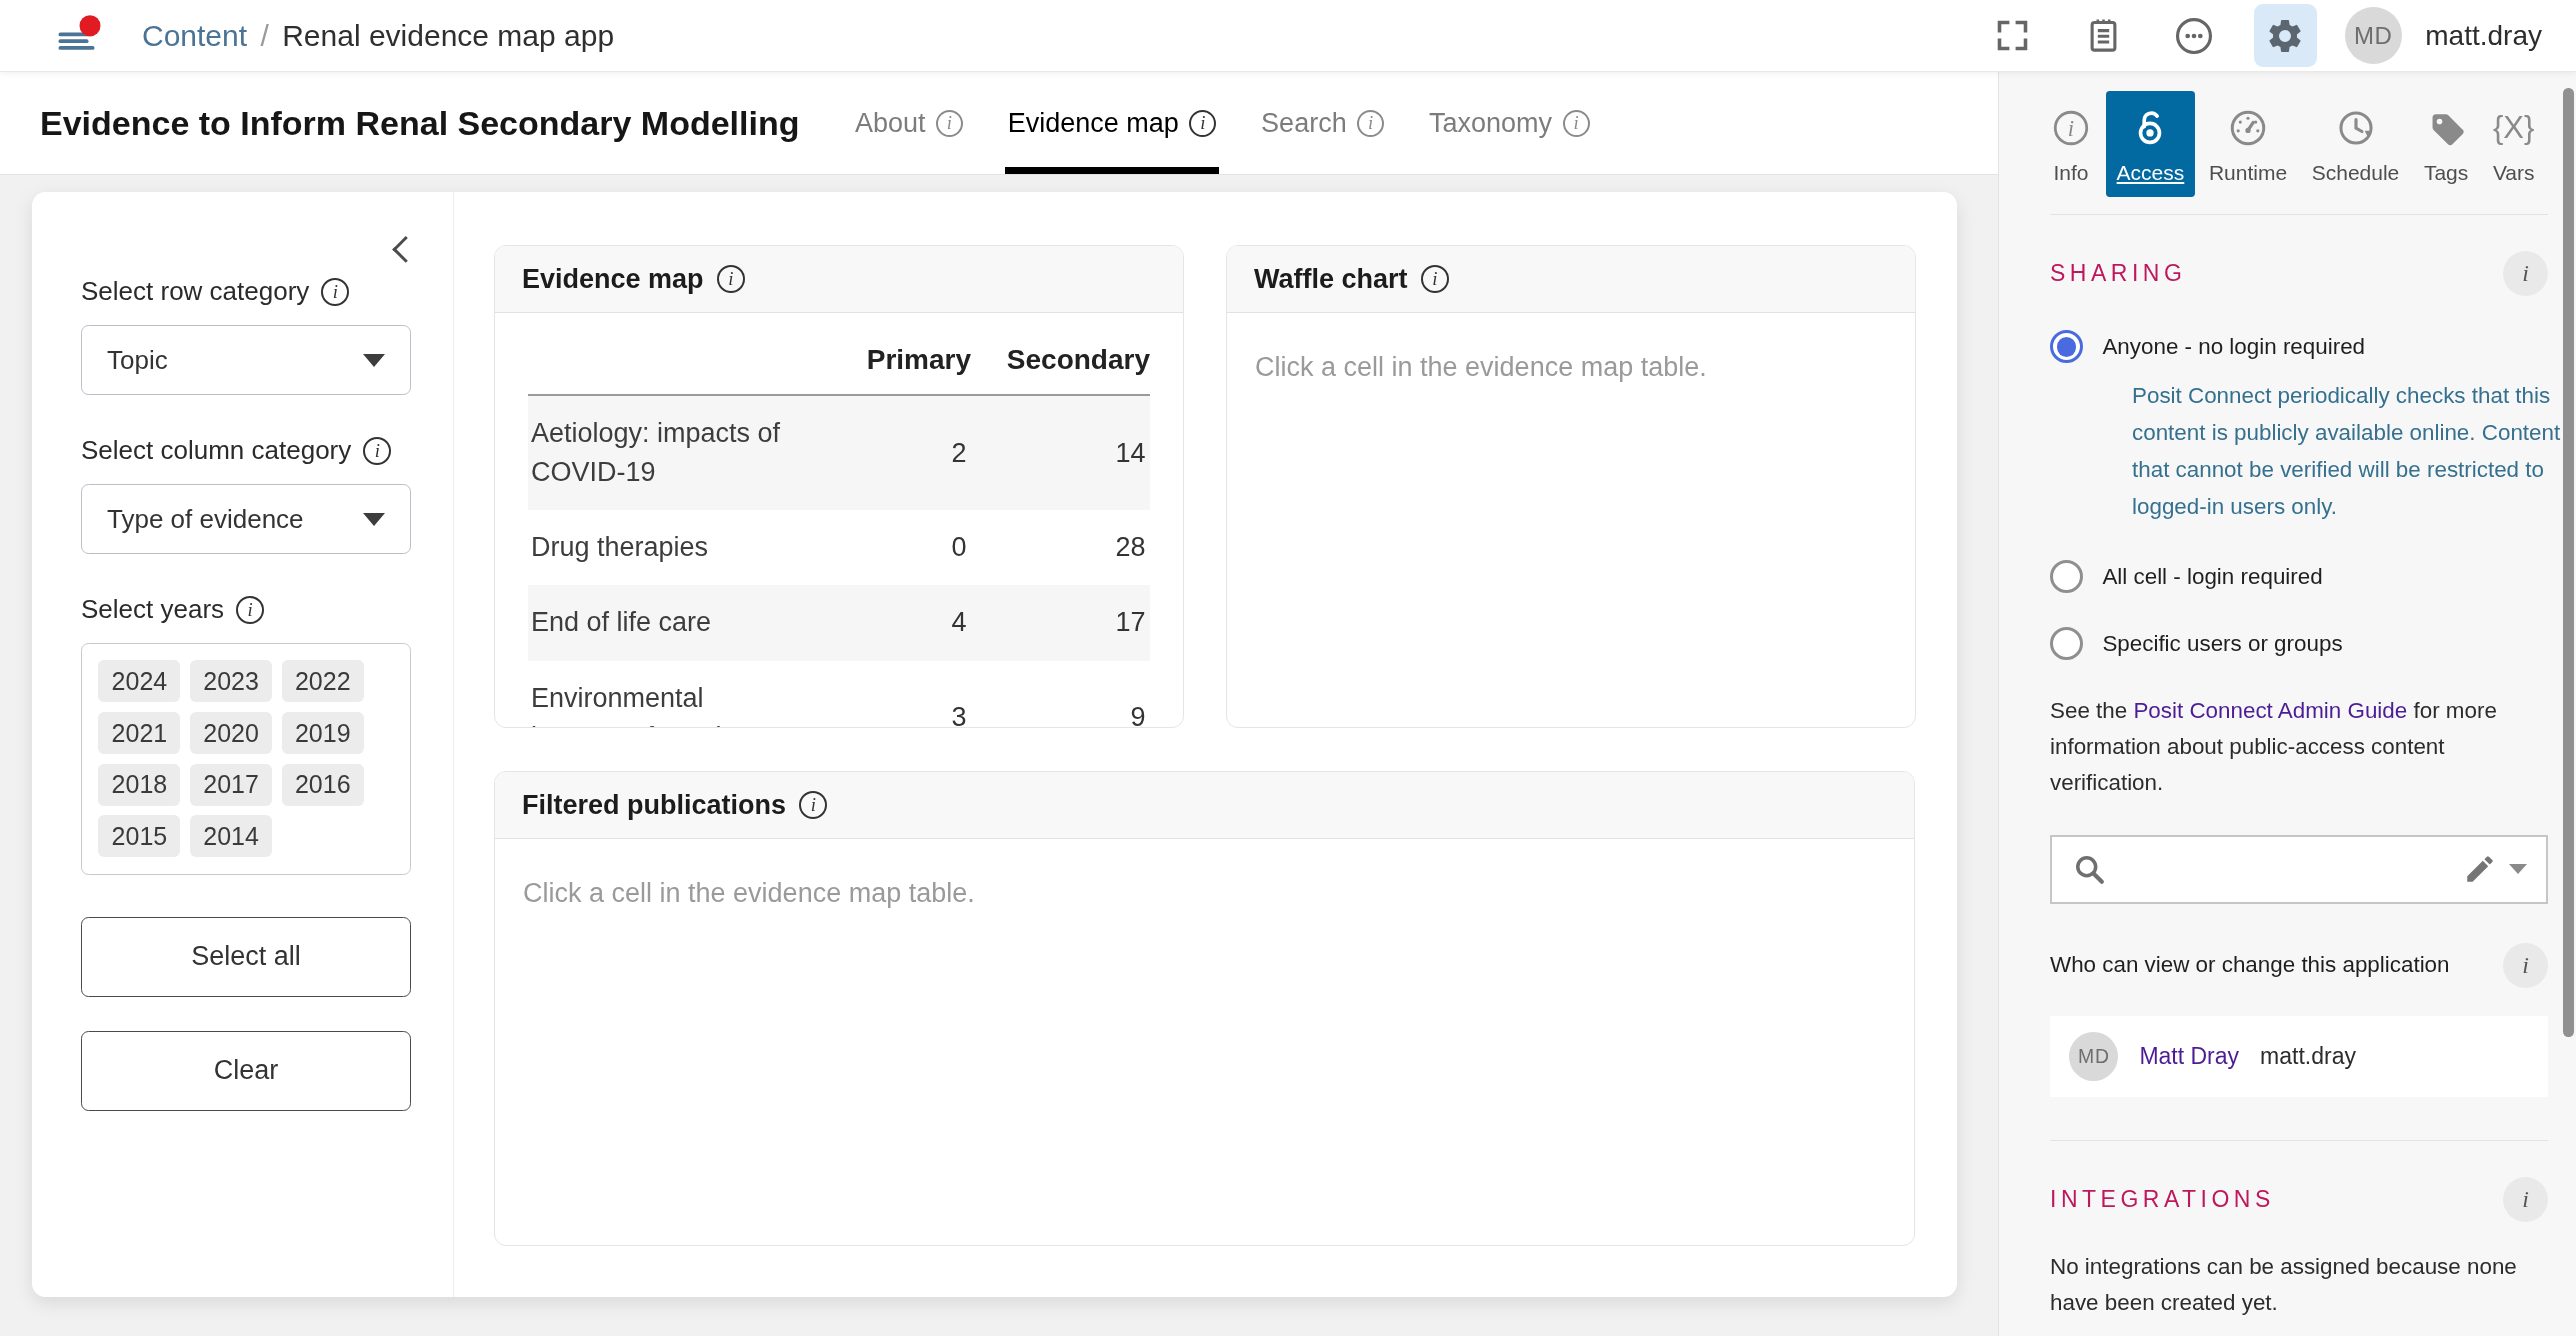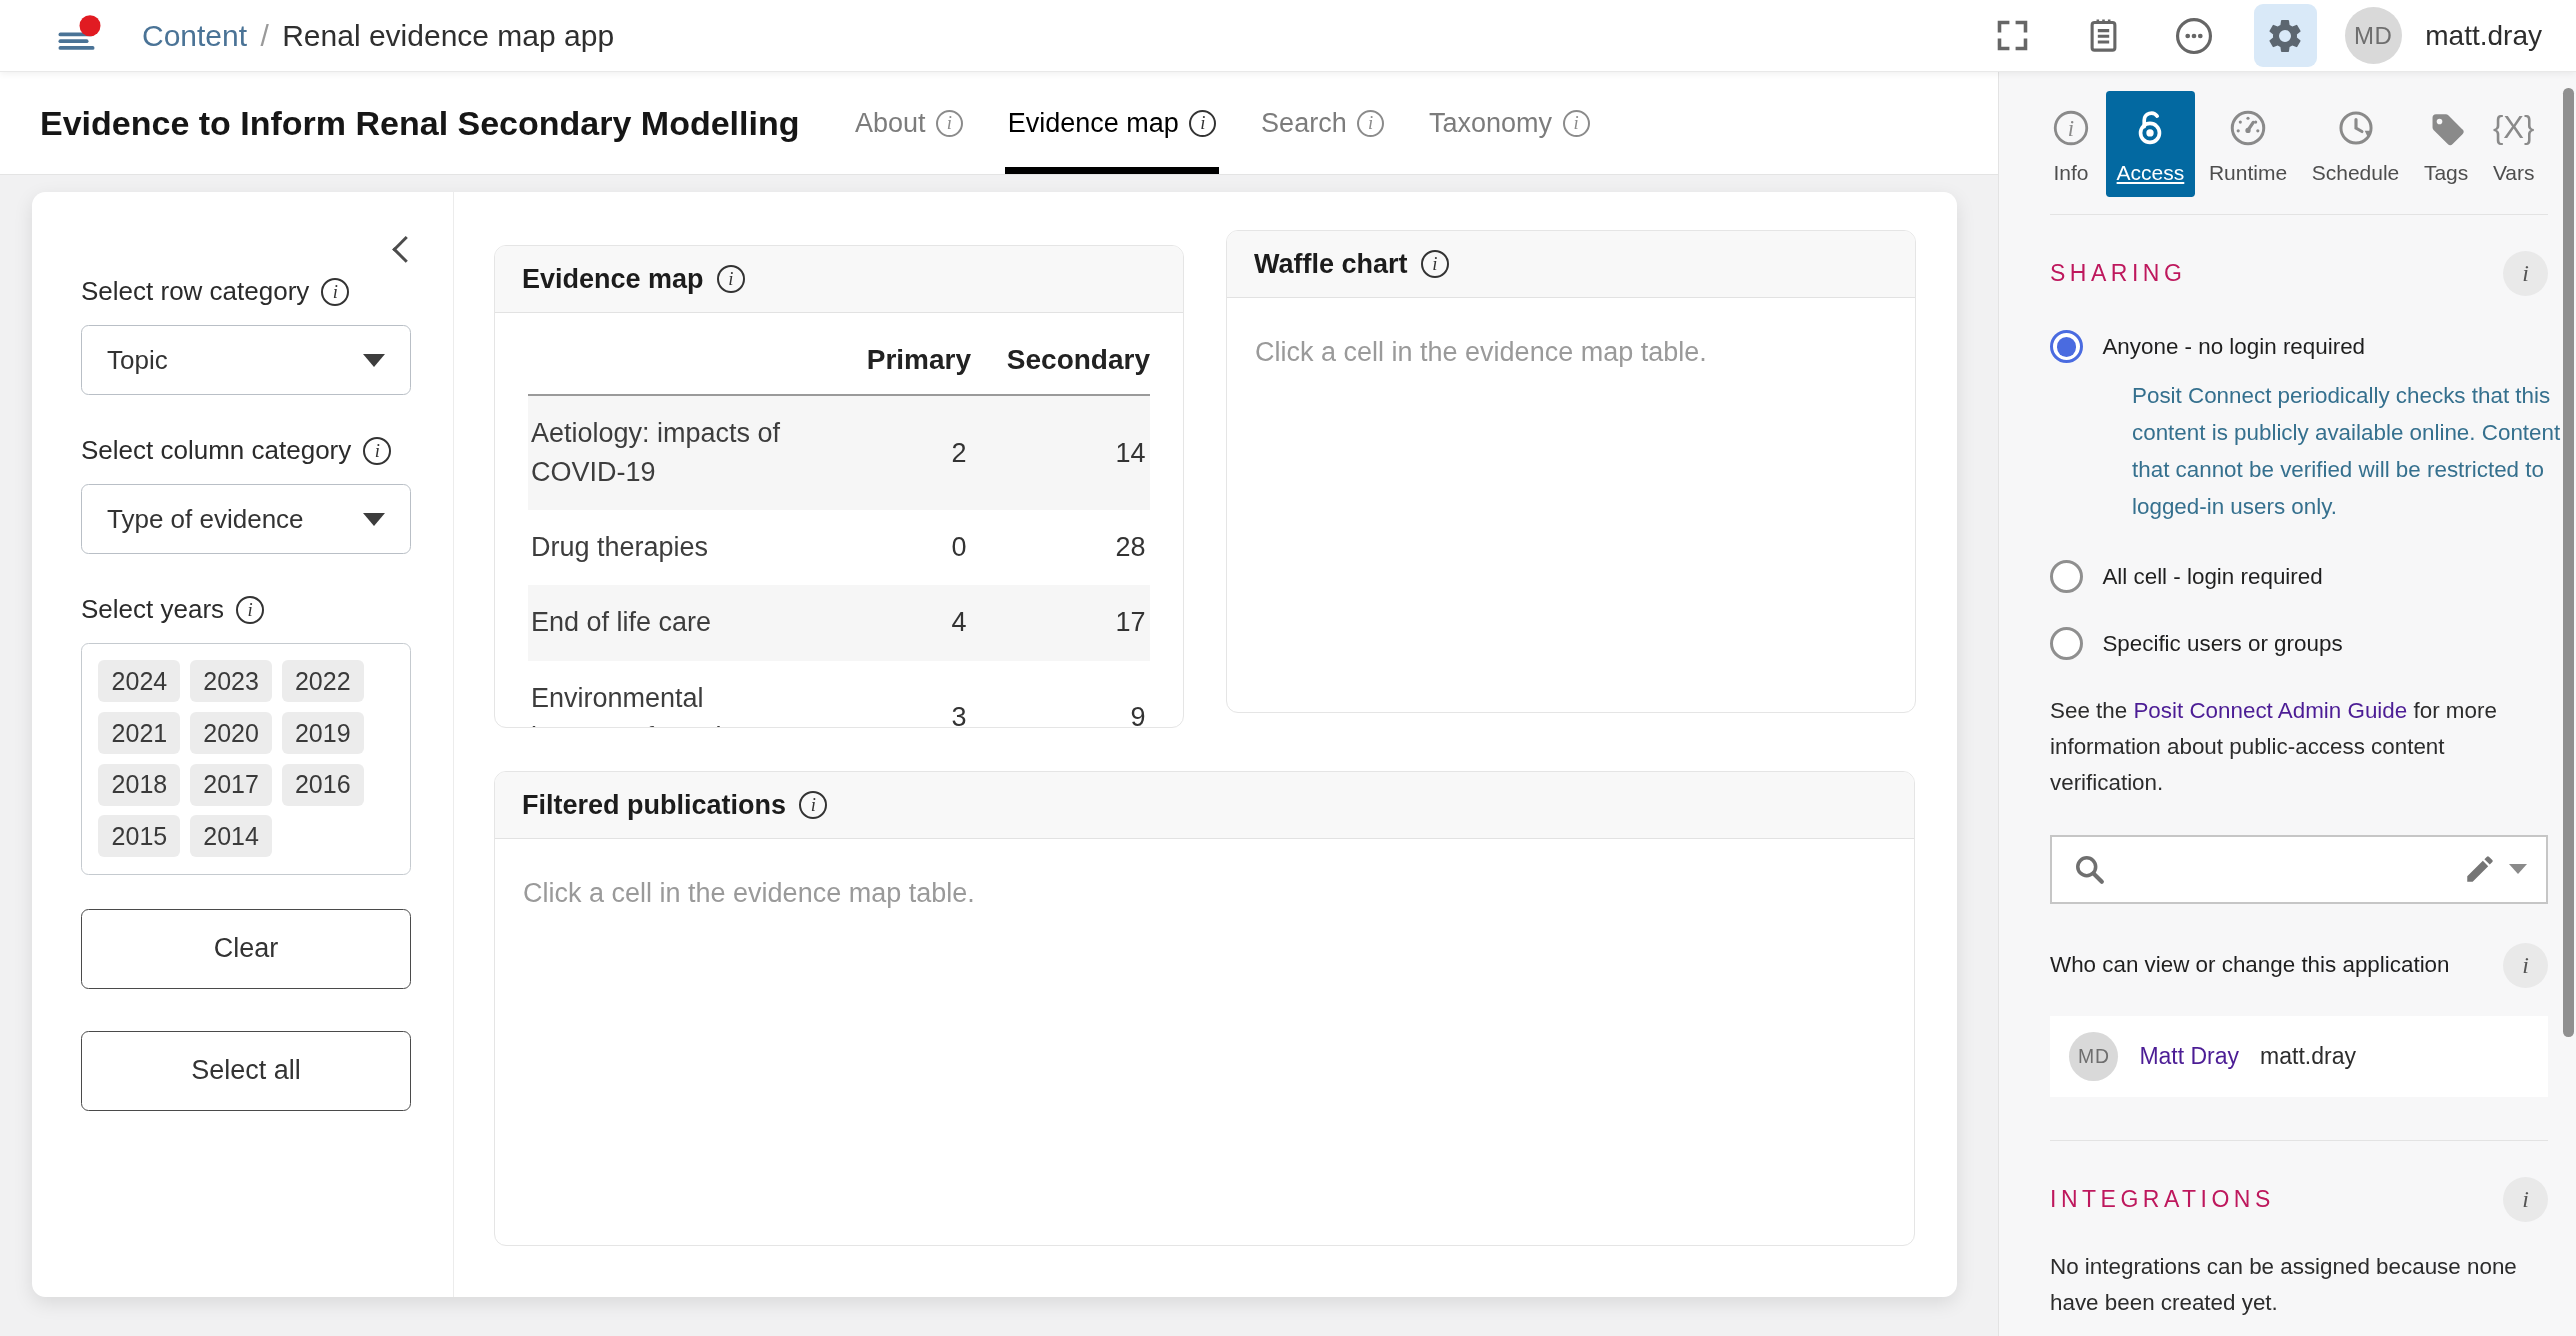--- a/index.html
+++ b/index.html
@@ -66,21 +66,21 @@
   }
   .btn-selectall{margin-top:42px;}
   .btn-clear{margin-top:34px;}
   
   .app-main{flex:1;position:relative;}
   .panel{position:absolute;background:#fff;border:1.5px solid #e5e5e5;border-radius:12px;overflow:hidden;box-sizing:border-box;}
   .panel-header{background:#f8f8f8;border-bottom:1.5px solid #e2e2e2;height:66px;display:flex;align-items:center;gap:13.4px;
     padding:0 27px;font-size:27px;font-weight:700;color:#1c1c1c;}
   .panel-header .i-outline{color:#333;font-weight:400;}
   #panel-evidence{left:40px;top:53px;width:690px;height:483px;}
-  #panel-waffle{left:772px;top:38px;width:690px;height:483px;}
+  #panel-waffle{left:772px;top:53px;width:690px;height:483px;}
   #panel-filtered{left:40px;top:579px;width:1421px;height:475px;}
   .panel-placeholder{padding:39px 28px;font-size:27px;color:#9a9a9a;}
   .ev-table{margin:31px 33px 0 33px;}
   .ev-hrow{display:grid;grid-template-columns:1fr 157px 179px;align-items:end;padding-bottom:18px;border-bottom:2.2px solid #9a9a9a;}
   .ev-hcell{font-size:28px;font-weight:700;color:#222;text-align:right;}
   .ev-row{display:grid;grid-template-columns:1fr 157px 179px;align-items:center;padding:18px 0;}
   .ev-row.striped{background:#f6f6f6;}
   .ev-topic{font-size:27px;color:#3d3d3d;line-height:1.45;padding-left:3px;padding-right:15px;}
   .ev-num{font-size:27px;color:#333;text-align:right;padding-right:4.5px;}
   
@@ -237,22 +237,22 @@
         <span class="year-chip">2021</span>
         <span class="year-chip">2020</span>
         <span class="year-chip">2019</span>
         <span class="year-chip">2018</span>
         <span class="year-chip">2017</span>
         <span class="year-chip">2016</span>
         <span class="year-chip">2015</span>
         <span class="year-chip">2014</span>
       </div>
 
+      <div class="side-btn btn-selectall">Select all</div>
       <div class="side-btn btn-clear">Clear</div>
-      <div class="side-btn btn-selectall">Select all</div>
     </div>
 
     <div class="app-main">
 
       <div class="panel" id="panel-evidence">
         <div class="panel-header">
           <span>Evidence map</span>
           <span class="i-outline"></span>
         </div>
         <div class="ev-table">

